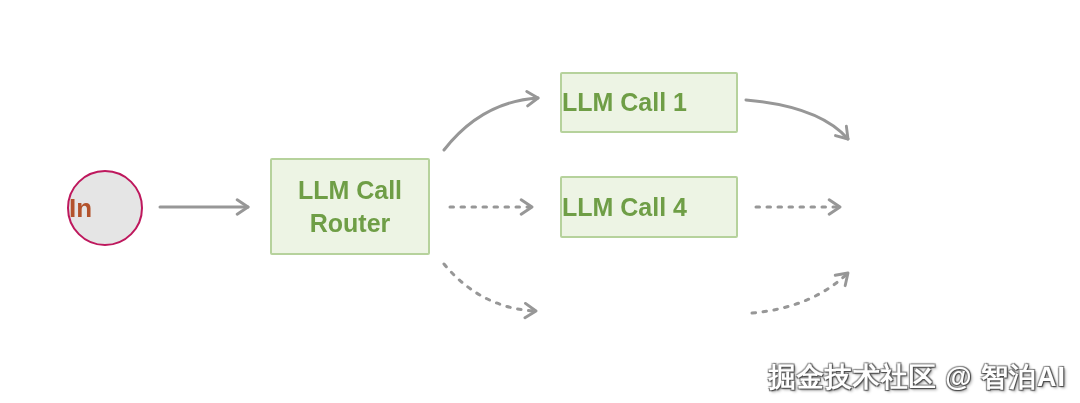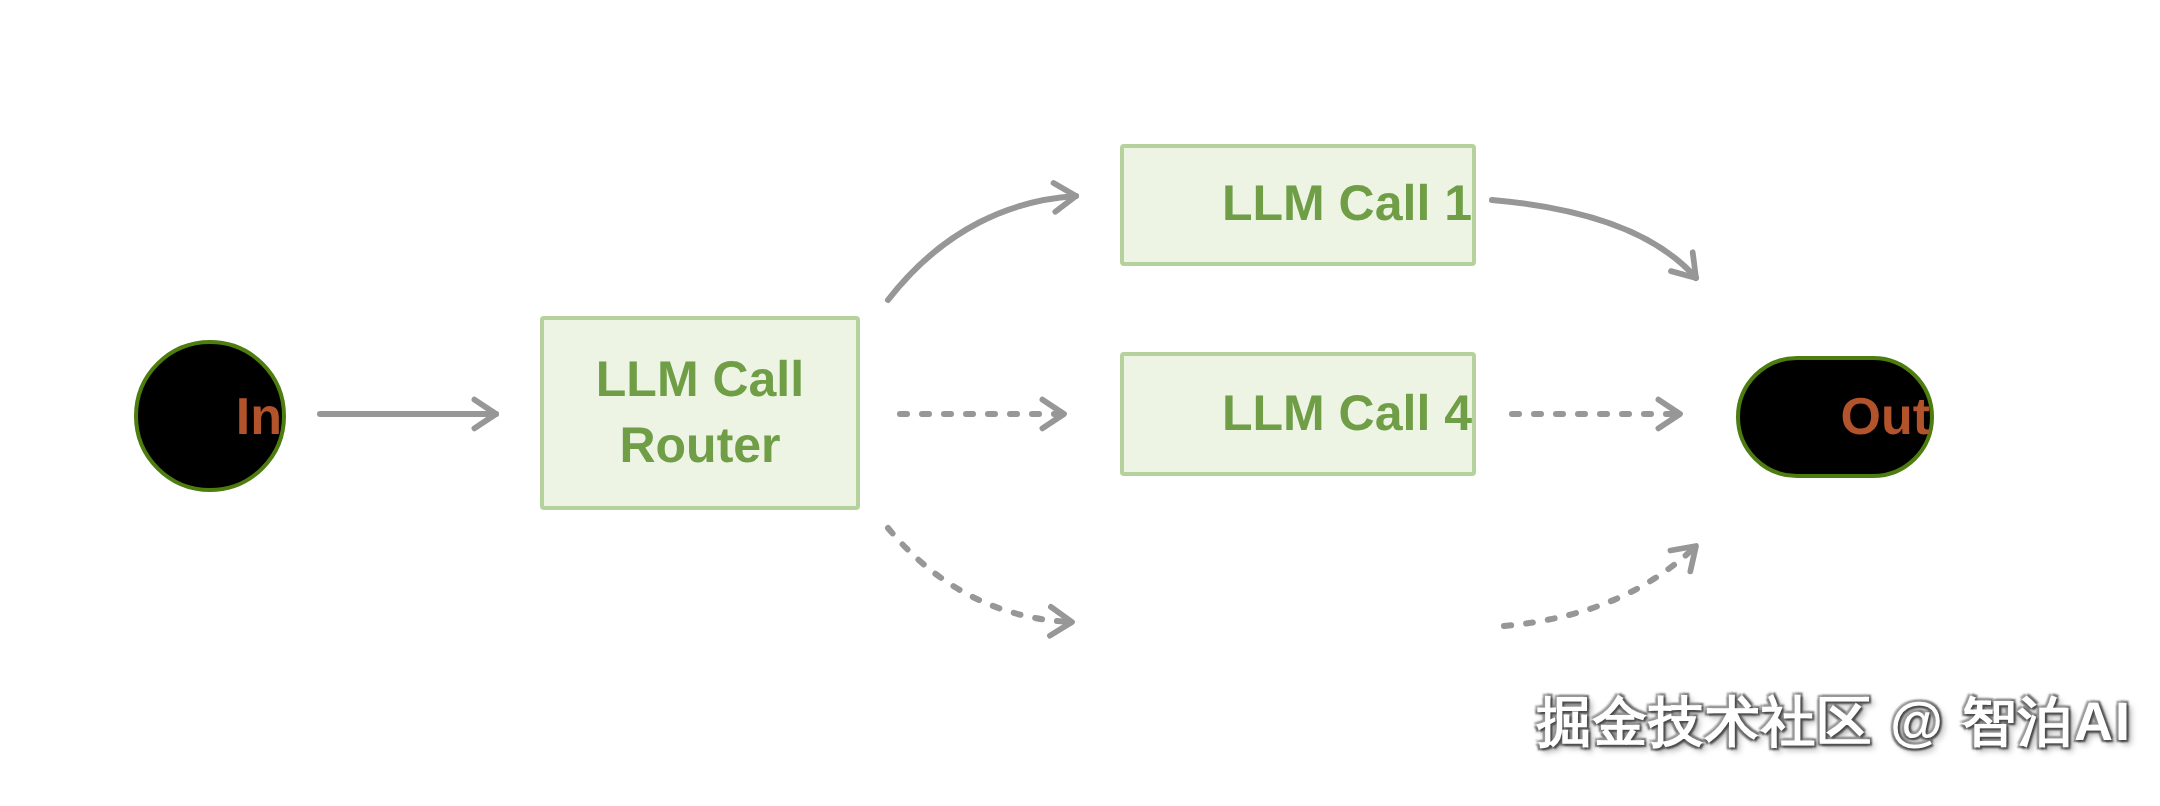--- a/index.html
+++ b/index.html
@@ -18,36 +18,36 @@
   .arrow-layer {
     position: absolute;
     left: 0; top: 0;
     width: 1080px;
     height: 403px;
   }
   .node {
     position: absolute;
     display: flex;
     align-items: center;
-    justify-content: flex-end;
+    justify-content: flex-start;
     text-align: center;
     box-sizing: border-box;
     font-weight: bold;
   }
   .green-box {
     background: #edf4e4;
     border: 2px solid #b6d29c;
     color: #6f9e46;
     font-size: 25px;
     line-height: 1.3;
     border-radius: 2px;
   }
   .pill {
-    background: #000000;
-    border: 2px solid #4d7c0f;
+    background: #e5e5e5;
+    border: 2px solid #be185d;
     color: #b3532c;
     font-size: 26px;
   }
   .node-in {
     left: 67px; top: 170px;
     width: 76px; height: 76px;
     border-radius: 50%;
   }
   .node-router {
     left: 270px; top: 158px;
@@ -58,21 +58,21 @@
   .node-call2 { left: 560px; top: 176px; width: 178px; height: 62px; }
   .node-call3 { left: 558px; top: 280px; width: 180px; height: 63px; }
   .node-out {
     left: 868px; top: 178px;
     width: 99px; height: 61px;
     border-radius: 31px;
   }
   .watermark {
     position: absolute;
     right: 14px;
-    bottom: 24px;
+    bottom: 8px;
     font-size: 27px;
     font-weight: bold;
     color: #ffffff;
     letter-spacing: 1px;
     text-shadow:
       1px 1px 1px #4a4a4a,
       -1px -1px 1px #9a9a9a,
       1px -1px 1px #6a6a6a,
       -1px 1px 1px #6a6a6a,
       2px 2px 3px rgba(0,0,0,0.35);
@@ -117,19 +117,16 @@
 
   <div class="node green-box node-call1">
     <span>LLM Call 1</span>
   </div>
 
   <div class="node green-box node-call2">
     <span>LLM Call 4</span>
   </div>
 
 
-  <div class="node pill node-out">
-    <span>Out</span>
-  </div>
 
   <div class="watermark">掘金技术社区 @ 智泊AI</div>
 
 </div>
 
 </body></html>

